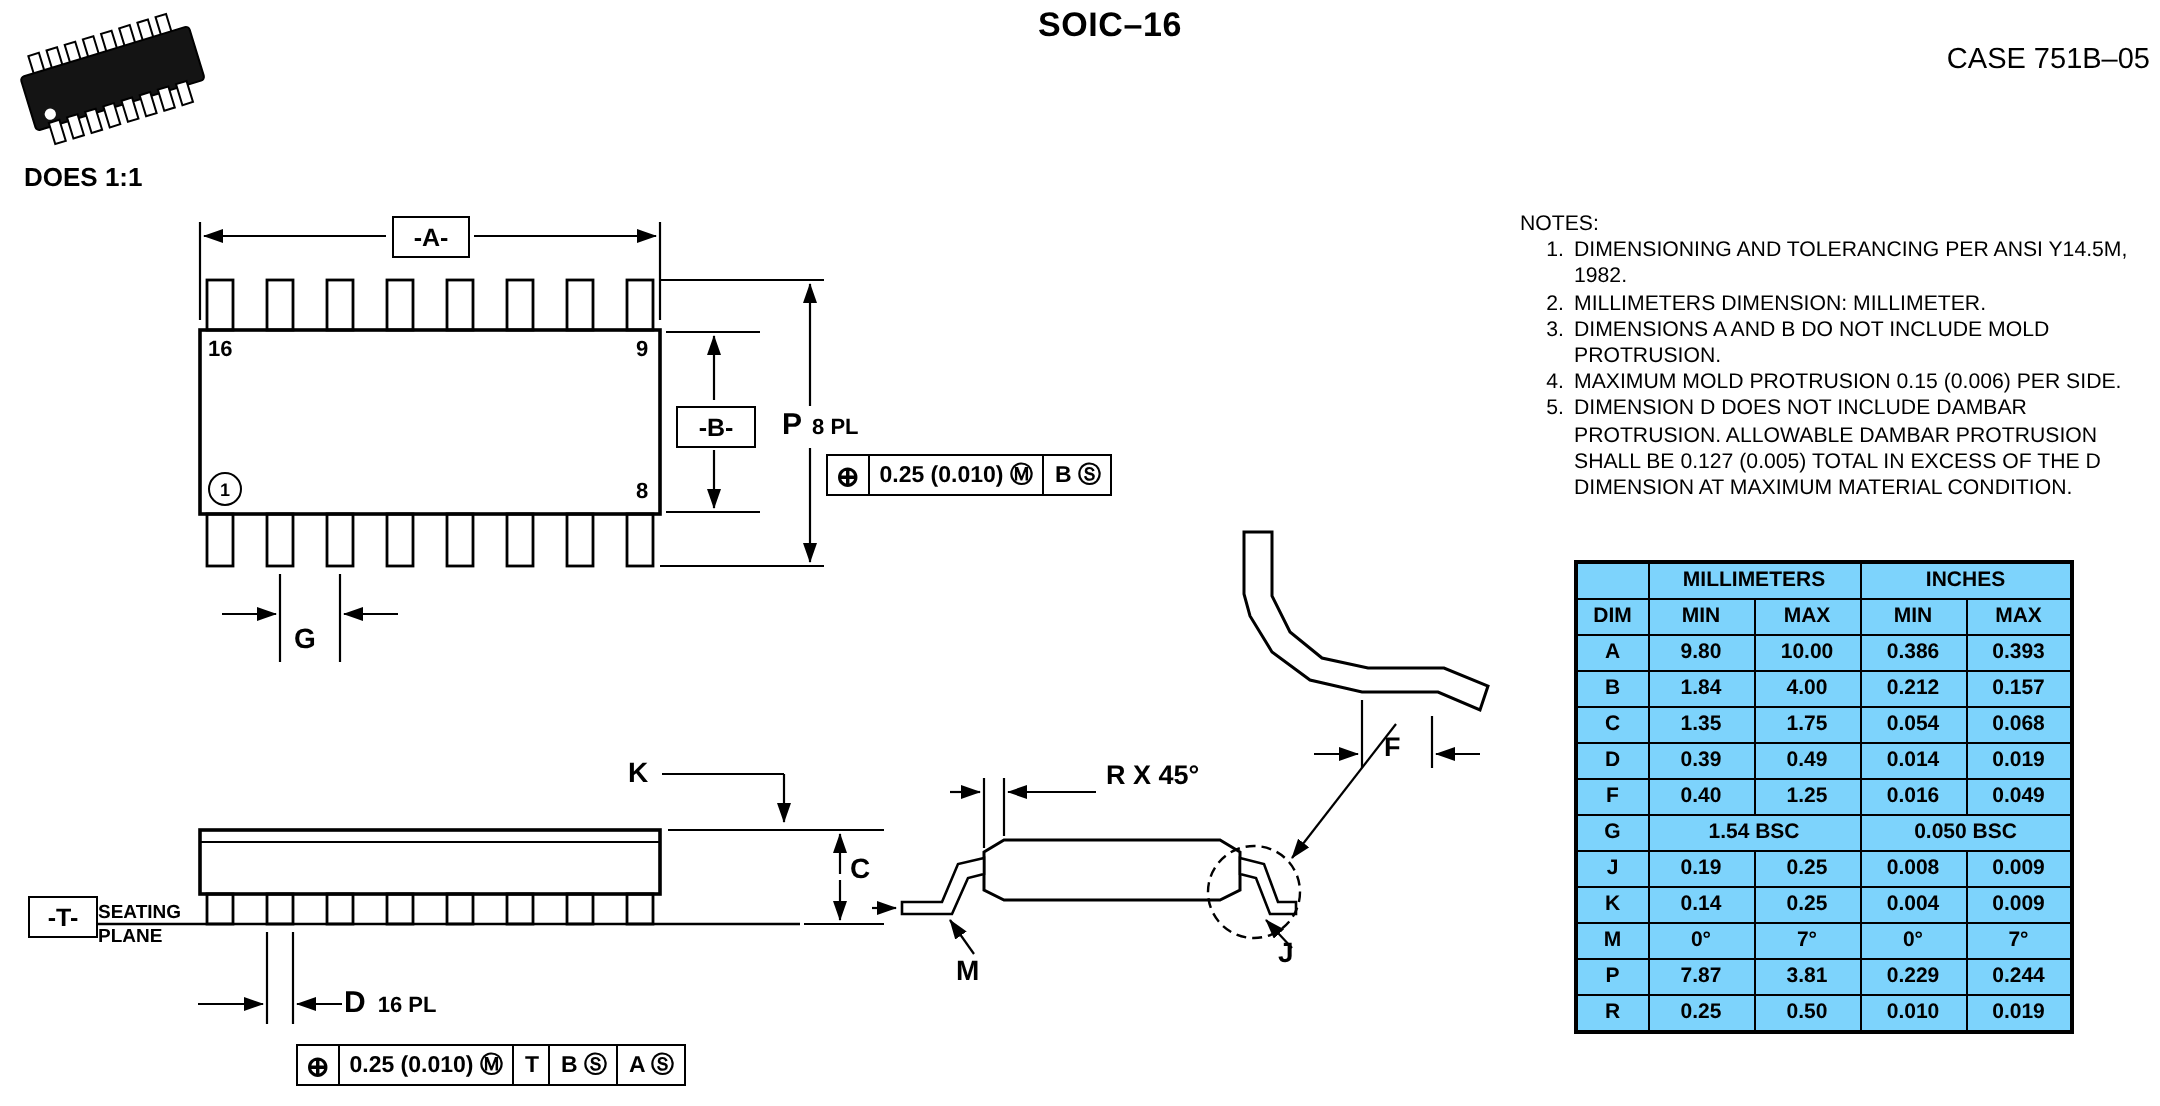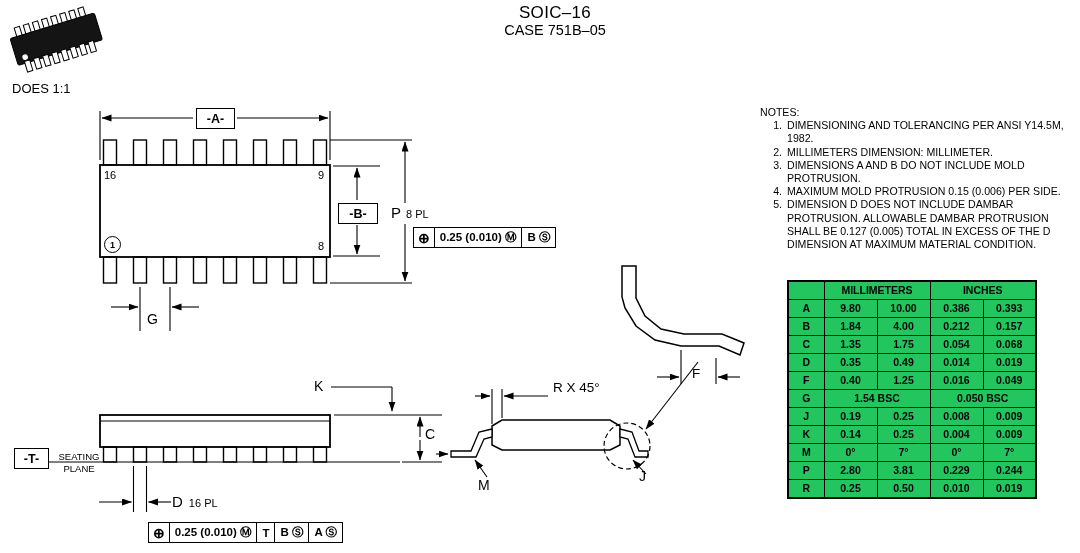--- a/index.html
+++ b/index.html
@@ -1,34 +1,34 @@
 <!DOCTYPE html>
 <html><head>
 <meta charset="utf-8">
 <style>
   html,body{margin:0;padding:0}
   body{position:relative;width:1080px;height:553px;background:#fff;color:#000;
        font-family:"Liberation Sans",sans-serif;overflow:hidden}
   svg{position:absolute;left:0;top:0}
-  .lbl{position:absolute;font-weight:normal;white-space:nowrap}
+  .lbl{position:absolute;font-weight:bold;white-space:nowrap}
   .box{position:absolute;display:flex;align-items:center;justify-content:center;
        border:1.7px solid #000;background:#fff;font-weight:bold;font-size:12.5px}
   .fcf{position:absolute;display:inline-flex;align-items:stretch;border:1.7px solid #000;background:#fff}
   .fcf-cell{display:flex;align-items:center;padding:2px 5px;font-weight:bold;font-size:11.5px;
             border-right:1.7px solid #000;white-space:nowrap}
   .fcf-cell:last-child{border-right:none}
   .fcf-sym{font-size:14px;padding:1px 4px}
-  .pin-num{position:absolute;font-weight:normal;font-size:11px}
+  .pin-num{position:absolute;font-weight:bold;font-size:11px}
   .pin-one{position:absolute;width:15px;height:15px;border:1.4px solid #000;border-radius:50%;
            display:flex;align-items:center;justify-content:center;font-size:9px;font-weight:bold;background:#fff}
   .notes{position:absolute;font-size:10.6px;font-weight:normal;line-height:13.2px}
   .note-item{display:flex}
   .note-num{flex:none;width:22px;text-align:right;padding-right:5px}
   .note-text{flex:1}
-  .dim-table{position:absolute;border-collapse:collapse;border:2px solid #000;background:#22c55e}
+  .dim-table{position:absolute;border-collapse:collapse;border:2px solid #000;background:#7dd3fc}
   .dim-table td{border:1px solid #000;font-weight:bold;font-size:10.5px;text-align:center;
                 padding:1px 2px;height:15px;line-height:1.1}
 </style>
 </head>
 <body>
 
 <svg width="1080" height="553" viewBox="0 0 1080 553" style="overflow:visible">
   <defs>
     <marker id="ah" markerWidth="11" markerHeight="8" refX="9.5" refY="3.5" orient="auto" markerUnits="userSpaceOnUse">
       <path d="M0,0 L10,3.5 L0,7 Z" fill="#000"></path>
@@ -160,21 +160,21 @@
 
       <line x1="681" y1="350" x2="681" y2="384"></line>
       <line x1="716" y1="358" x2="716" y2="384"></line>
       <line x1="657" y1="377" x2="679" y2="377" marker-end="url(#ah)"></line>
       <line x1="740" y1="377" x2="718" y2="377" marker-end="url(#ah)"></line>
     </g>
   </g>
 </svg>
 
 <div class="lbl" style="left:35px;top:3px;width:1040px;text-align:center;font-size:17px;letter-spacing:.3px">SOIC–16</div>
-<div class="lbl" style="left:35px;top:22px;width:1040px;text-align:center;font-size:14.5px;font-weight:normal">CASE 751B–05</div>
+<div class="lbl" style="left:35px;top:22px;width:1040px;text-align:right;font-size:14.5px;font-weight:normal">CASE 751B–05</div>
 <div class="lbl" style="left:12px;top:81px;font-size:13px">DOES 1:1</div>
 
 <div class="box" style="left:196px;top:108px;width:37px;height:19px">-A-</div>
 <div class="box" style="left:338px;top:203px;width:38px;height:19px">-B-</div>
 <div class="lbl" style="left:388px;top:204px;background:#fff;padding:0 3px;display:flex;align-items:baseline;gap:5px">
   <span style="font-size:15px">P</span>
   <span style="font-size:11px">8 PL</span>
 </div>
 <div class="fcf" style="left:413px;top:227px">
   <span class="fcf-cell fcf-sym">⊕</span>
@@ -183,21 +183,21 @@
 </div>
 <div class="pin-num" style="left:104px;top:169px">16</div>
 <div class="pin-num" style="left:318px;top:169px">9</div>
 <div class="pin-one" style="left:104px;top:236px">1</div>
 <div class="pin-num" style="left:318px;top:240px">8</div>
 <div class="lbl" style="left:147px;top:311px;font-size:14px">G</div>
 
 <div class="lbl" style="left:314px;top:378px;font-size:14px">K</div>
 <div class="lbl" style="left:425px;top:426px;font-size:14px">C</div>
 <div class="box" style="left:14px;top:448px;width:33px;height:19px">-T-</div>
-<div class="lbl" style="left:49px;top:451px;width:60px;font-size:9.5px;line-height:11.5px;white-space:normal;text-align:center">SEATING PLANE</div>
+<div class="lbl" style="left:49px;top:451px;width:60px;font-size:9.5px;line-height:11.5px;white-space:normal;text-align:left">SEATING PLANE</div>
 <div class="lbl" style="left:172px;top:493px;display:flex;align-items:baseline;gap:6px">
   <span style="font-size:15px">D</span>
   <span style="font-size:11px">16 PL</span>
 </div>
 <div class="fcf" style="left:148px;top:522px">
   <span class="fcf-cell fcf-sym">⊕</span>
   <span class="fcf-cell">0.25 (0.010) Ⓜ</span>
   <span class="fcf-cell">T</span>
   <span class="fcf-cell">B Ⓢ</span>
   <span class="fcf-cell">A Ⓢ</span>
@@ -240,20 +240,27 @@
       <col style="width:53px">
       <col style="width:53px">
   </colgroup>
   <tbody>
       <tr>
     <td></td>
     <td colspan="2">MILLIMETERS</td>
     <td colspan="2">INCHES</td>
   </tr>
   <tr>
+    <td>DIM</td>
+    <td>MIN</td>
+    <td>MAX</td>
+    <td>MIN</td>
+    <td>MAX</td>
+  </tr>
+  <tr>
     <td>A</td>
     <td>9.80</td>
     <td>10.00</td>
     <td>0.386</td>
     <td>0.393</td>
   </tr>
   <tr>
     <td>B</td>
     <td>1.84</td>
     <td>4.00</td>
@@ -262,21 +269,21 @@
   </tr>
   <tr>
     <td>C</td>
     <td>1.35</td>
     <td>1.75</td>
     <td>0.054</td>
     <td>0.068</td>
   </tr>
   <tr>
     <td>D</td>
-    <td>0.35</td>
+    <td>0.39</td>
     <td>0.49</td>
     <td>0.014</td>
     <td>0.019</td>
   </tr>
   <tr>
     <td>F</td>
     <td>0.40</td>
     <td>1.25</td>
     <td>0.016</td>
     <td>0.049</td>
@@ -302,21 +309,21 @@
   </tr>
   <tr>
     <td>M</td>
     <td>0°</td>
     <td>7°</td>
     <td>0°</td>
     <td>7°</td>
   </tr>
   <tr>
     <td>P</td>
-    <td>2.80</td>
+    <td>7.87</td>
     <td>3.81</td>
     <td>0.229</td>
     <td>0.244</td>
   </tr>
   <tr>
     <td>R</td>
     <td>0.25</td>
     <td>0.50</td>
     <td>0.010</td>
     <td>0.019</td>

